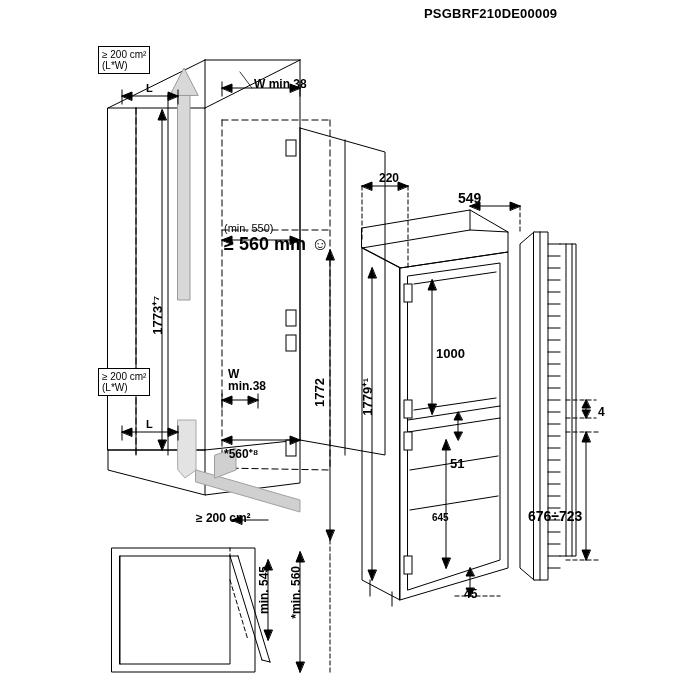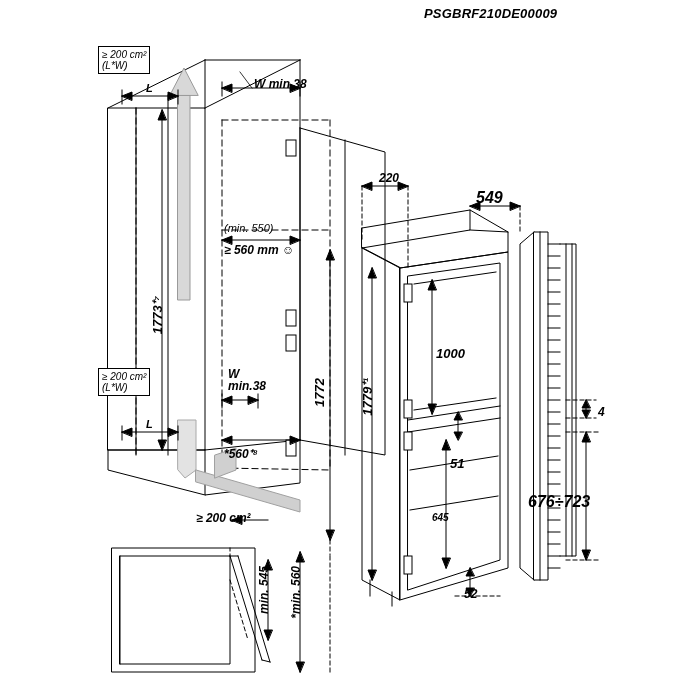--- a/index.html
+++ b/index.html
@@ -1,17 +1,17 @@
 <!DOCTYPE html>
 <html><head>
 <meta charset="utf-8">
 <style>
   html,body{margin:0;padding:0;background:#ffffff;}
   body{width:700px;height:700px;overflow:hidden;font-family:"Liberation Sans",sans-serif;color:#000;}
-  #stage{position:relative;width:700px;height:645px;font-style:italic;}
+  #stage{position:relative;width:700px;height:645px;}
   .lbl{position:absolute;font-size:11px;line-height:12px;white-space:pre;color:#000;}
   .lbl.b{font-weight:bold;}
   .lbl.v{writing-mode:vertical-rl;transform:rotate(180deg);}
   .title{position:absolute;font-size:13px;font-weight:bold;letter-spacing:.2px;}
   .boxlbl{position:absolute;border:1px solid #000;background:#fff;font-size:10px;line-height:11px;padding:2px 3px;white-space:pre;}
   svg{position:absolute;left:0;top:0;}
 </style>
 </head>
 <body>
 
@@ -239,39 +239,39 @@
 (L*W)</div>
 
   <div class="lbl b" style="left:146px;top:82px;">L</div>
   <div class="lbl b" style="left:146px;top:418px;">L</div>
 
   <div class="lbl b" style="left:254px;top:78px;font-size:12px;">W min.38</div>
   <div class="lbl b" style="left:228px;top:368px;font-size:12px;">W
 min.38</div>
 
   <div class="lbl" style="left:224px;top:222px;">(min. 550)</div>
-  <div class="lbl b" style="left:224px;top:244px;font-size:12px;">≥ 560 mm ☺</div>
+  <div class="lbl b" style="left:224px;top:238px;font-size:18px;">≥ 560 mm ☺</div>
 
   <div class="lbl b v" style="left:152px;top:296px;font-size:13px;">1773⁺⁷</div>
 
   <div class="lbl b" style="left:224px;top:424px;font-size:12px;margin-top:24px;">*560⁺⁸</div>
 
   <div class="lbl b v" style="left:314px;top:378px;font-size:13px;">1772</div>
 
   <div class="lbl b" style="left:196px;top:512px;font-size:12px;">≥ 200 cm²</div>
 
   <div class="lbl b" style="left:379px;top:172px;font-size:12px;">220</div>
-  <div class="lbl b" style="left:476px;top:192px;font-size:16px;text-align:center;">549</div>
+  <div class="lbl b" style="left:458px;top:192px;font-size:14px;text-align:center;">549</div>
 
   <div class="lbl b v" style="left:362px;top:378px;font-size:13px;">1779⁺¹</div>
 
   <div class="lbl b" style="left:436px;top:348px;font-size:13px;">1000</div>
   <div class="lbl b" style="left:450px;top:458px;font-size:13px;">51</div>
   <div class="lbl b" style="left:432px;top:512px;font-size:10px;">645</div>
-  <div class="lbl b" style="left:464px;top:588px;font-size:12px;">52</div>
+  <div class="lbl b" style="left:464px;top:588px;font-size:12px;">45</div>
 
   <div class="lbl b" style="left:598px;top:406px;font-size:12px;">4</div>
-  <div class="lbl b" style="left:528px;top:496px;font-size:16px;">676÷723</div>
+  <div class="lbl b" style="left:528px;top:510px;font-size:14px;">676÷723</div>
 
   <div class="lbl b v" style="left:258px;top:566px;font-size:12px;">min. 545</div>
   <div class="lbl b v" style="left:290px;top:566px;font-size:12px;">*min. 560</div>
 
 </div>
 
 </body></html>

